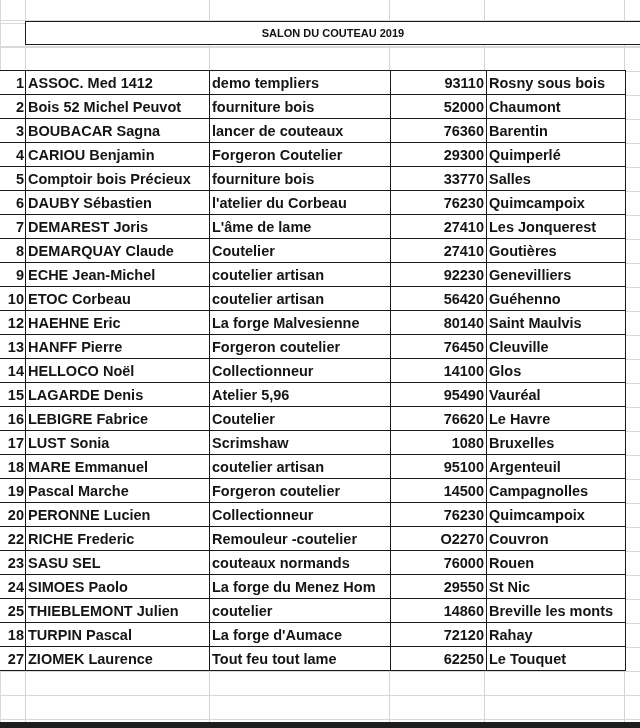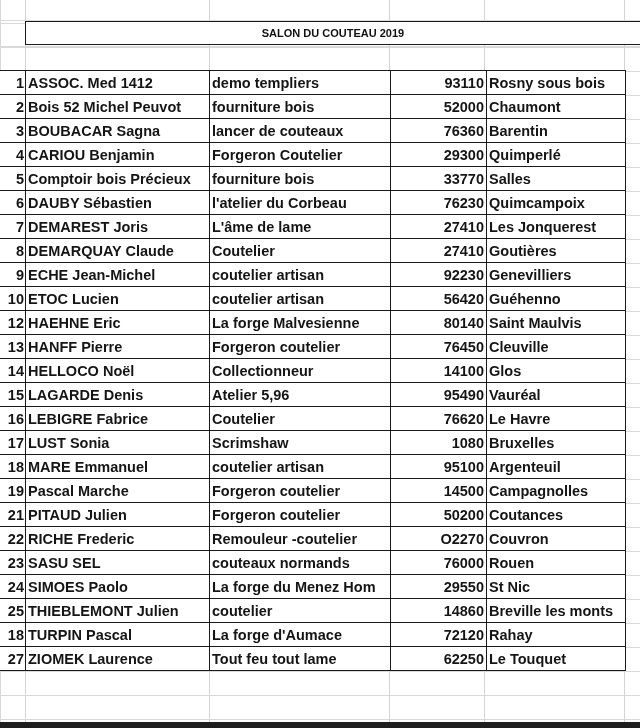--- a/index.html
+++ b/index.html
@@ -146,21 +146,21 @@
       </tr>
       <tr>
         <td class="num">9</td>
         <td class="name">ECHE Jean-Michel</td>
         <td class="activity">coutelier artisan</td>
         <td class="postcode">92230</td>
         <td class="city">Genevilliers</td>
       </tr>
       <tr>
         <td class="num">10</td>
-        <td class="name">ETOC Lucien</td>
+        <td class="name">ETOC Corbeau</td>
         <td class="activity">coutelier artisan</td>
         <td class="postcode">56420</td>
         <td class="city">Guéhenno</td>
       </tr>
       <tr>
         <td class="num">12</td>
         <td class="name">HAEHNE Eric</td>
         <td class="activity">La forge Malvesienne</td>
         <td class="postcode">80140</td>
         <td class="city">Saint Maulvis</td>
@@ -208,25 +208,25 @@
         <td class="city">Argenteuil</td>
       </tr>
       <tr>
         <td class="num">19</td>
         <td class="name">Pascal Marche</td>
         <td class="activity">Forgeron coutelier</td>
         <td class="postcode">14500</td>
         <td class="city">Campagnolles</td>
       </tr>
       <tr>
-        <td class="num">21</td>
-        <td class="name">PITAUD Julien</td>
-        <td class="activity">Forgeron coutelier</td>
-        <td class="postcode">50200</td>
-        <td class="city">Coutances</td>
+        <td class="num">20</td>
+        <td class="name">PERONNE Lucien</td>
+        <td class="activity">Collectionneur</td>
+        <td class="postcode">76230</td>
+        <td class="city">Quimcampoix</td>
       </tr>
       <tr>
         <td class="num">22</td>
         <td class="name">RICHE Frederic</td>
         <td class="activity">Remouleur -coutelier</td>
         <td class="postcode">O2270</td>
         <td class="city">Couvron</td>
       </tr>
       <tr>
         <td class="num">23</td>

